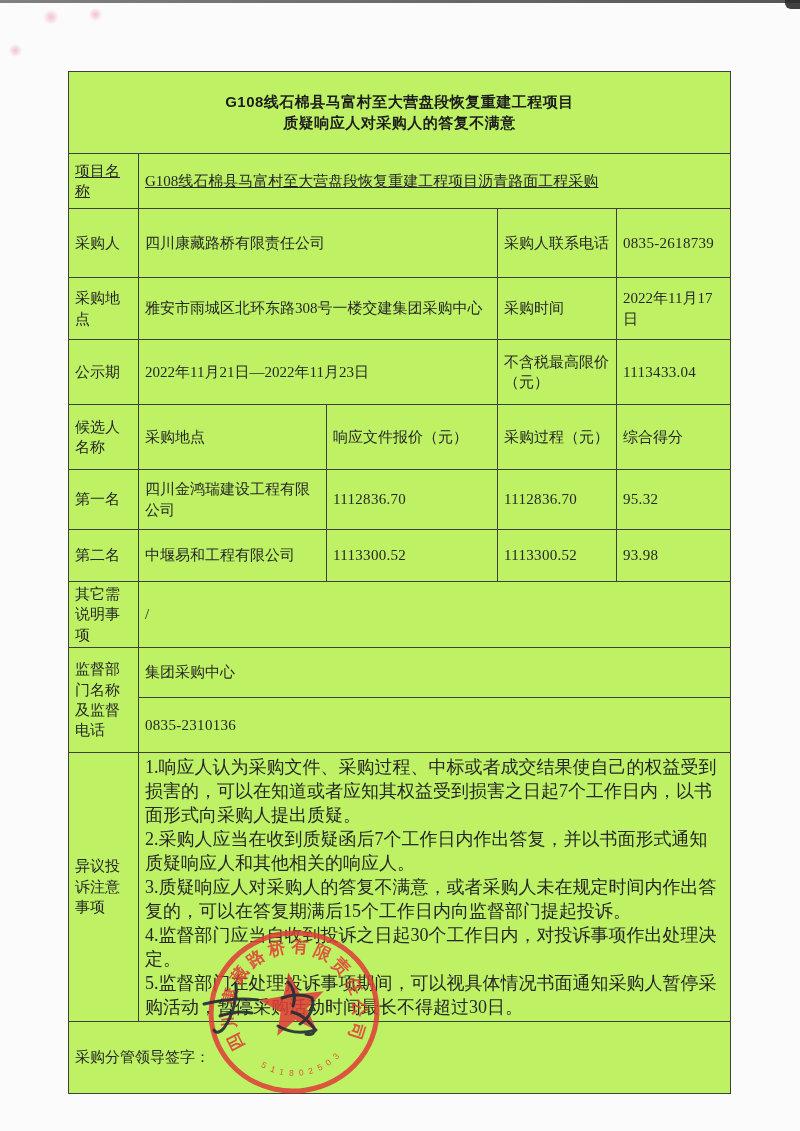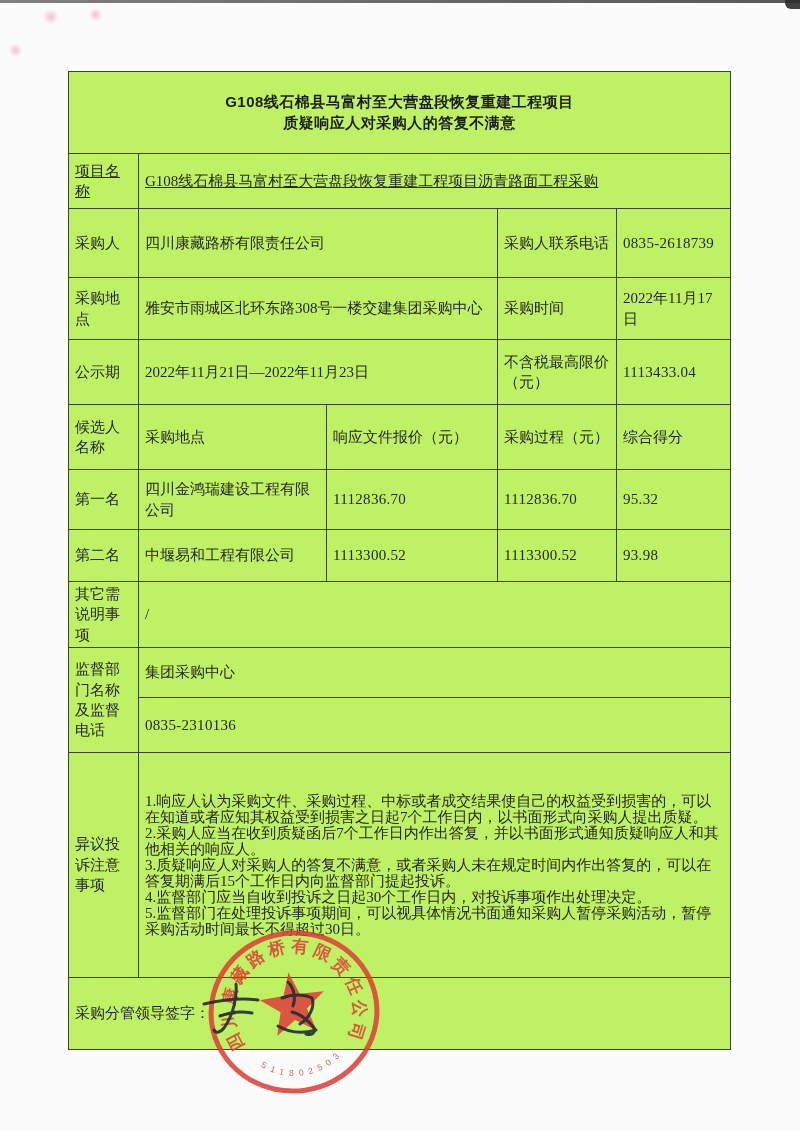--- a/index.html
+++ b/index.html
@@ -47,21 +47,21 @@
   .r-pub{height:65px;}
   .r-chead{height:65px;}
   .r-c1{height:60px;}
   .r-c2{height:52px;}
   .r-other{height:58px;}
   .r-supA{height:50px;}
   .r-supB{height:55px;}
   .r-obj{height:225px;}
   .r-sign{height:72px;}
   td.obj-cell{vertical-align:middle;padding:6px 9px;}
-  .obj-item{font-size:15px;line-height:16px;text-align:left;}
+  .obj-item{font-size:18px;line-height:24px;text-align:left;}
   td.sign-cell{vertical-align:middle;padding-left:8px;font-size:15px;margin-left:32px;}
   .num{letter-spacing:.3px;}
 
   
   .seal-wrap{position:absolute;left:202px;top:926px;width:184px;height:176px;pointer-events:none;}
   .sig-wrap{position:absolute;left:196px;top:968px;width:170px;height:86px;pointer-events:none;}
 </style>
 </head>
 <body>
 

